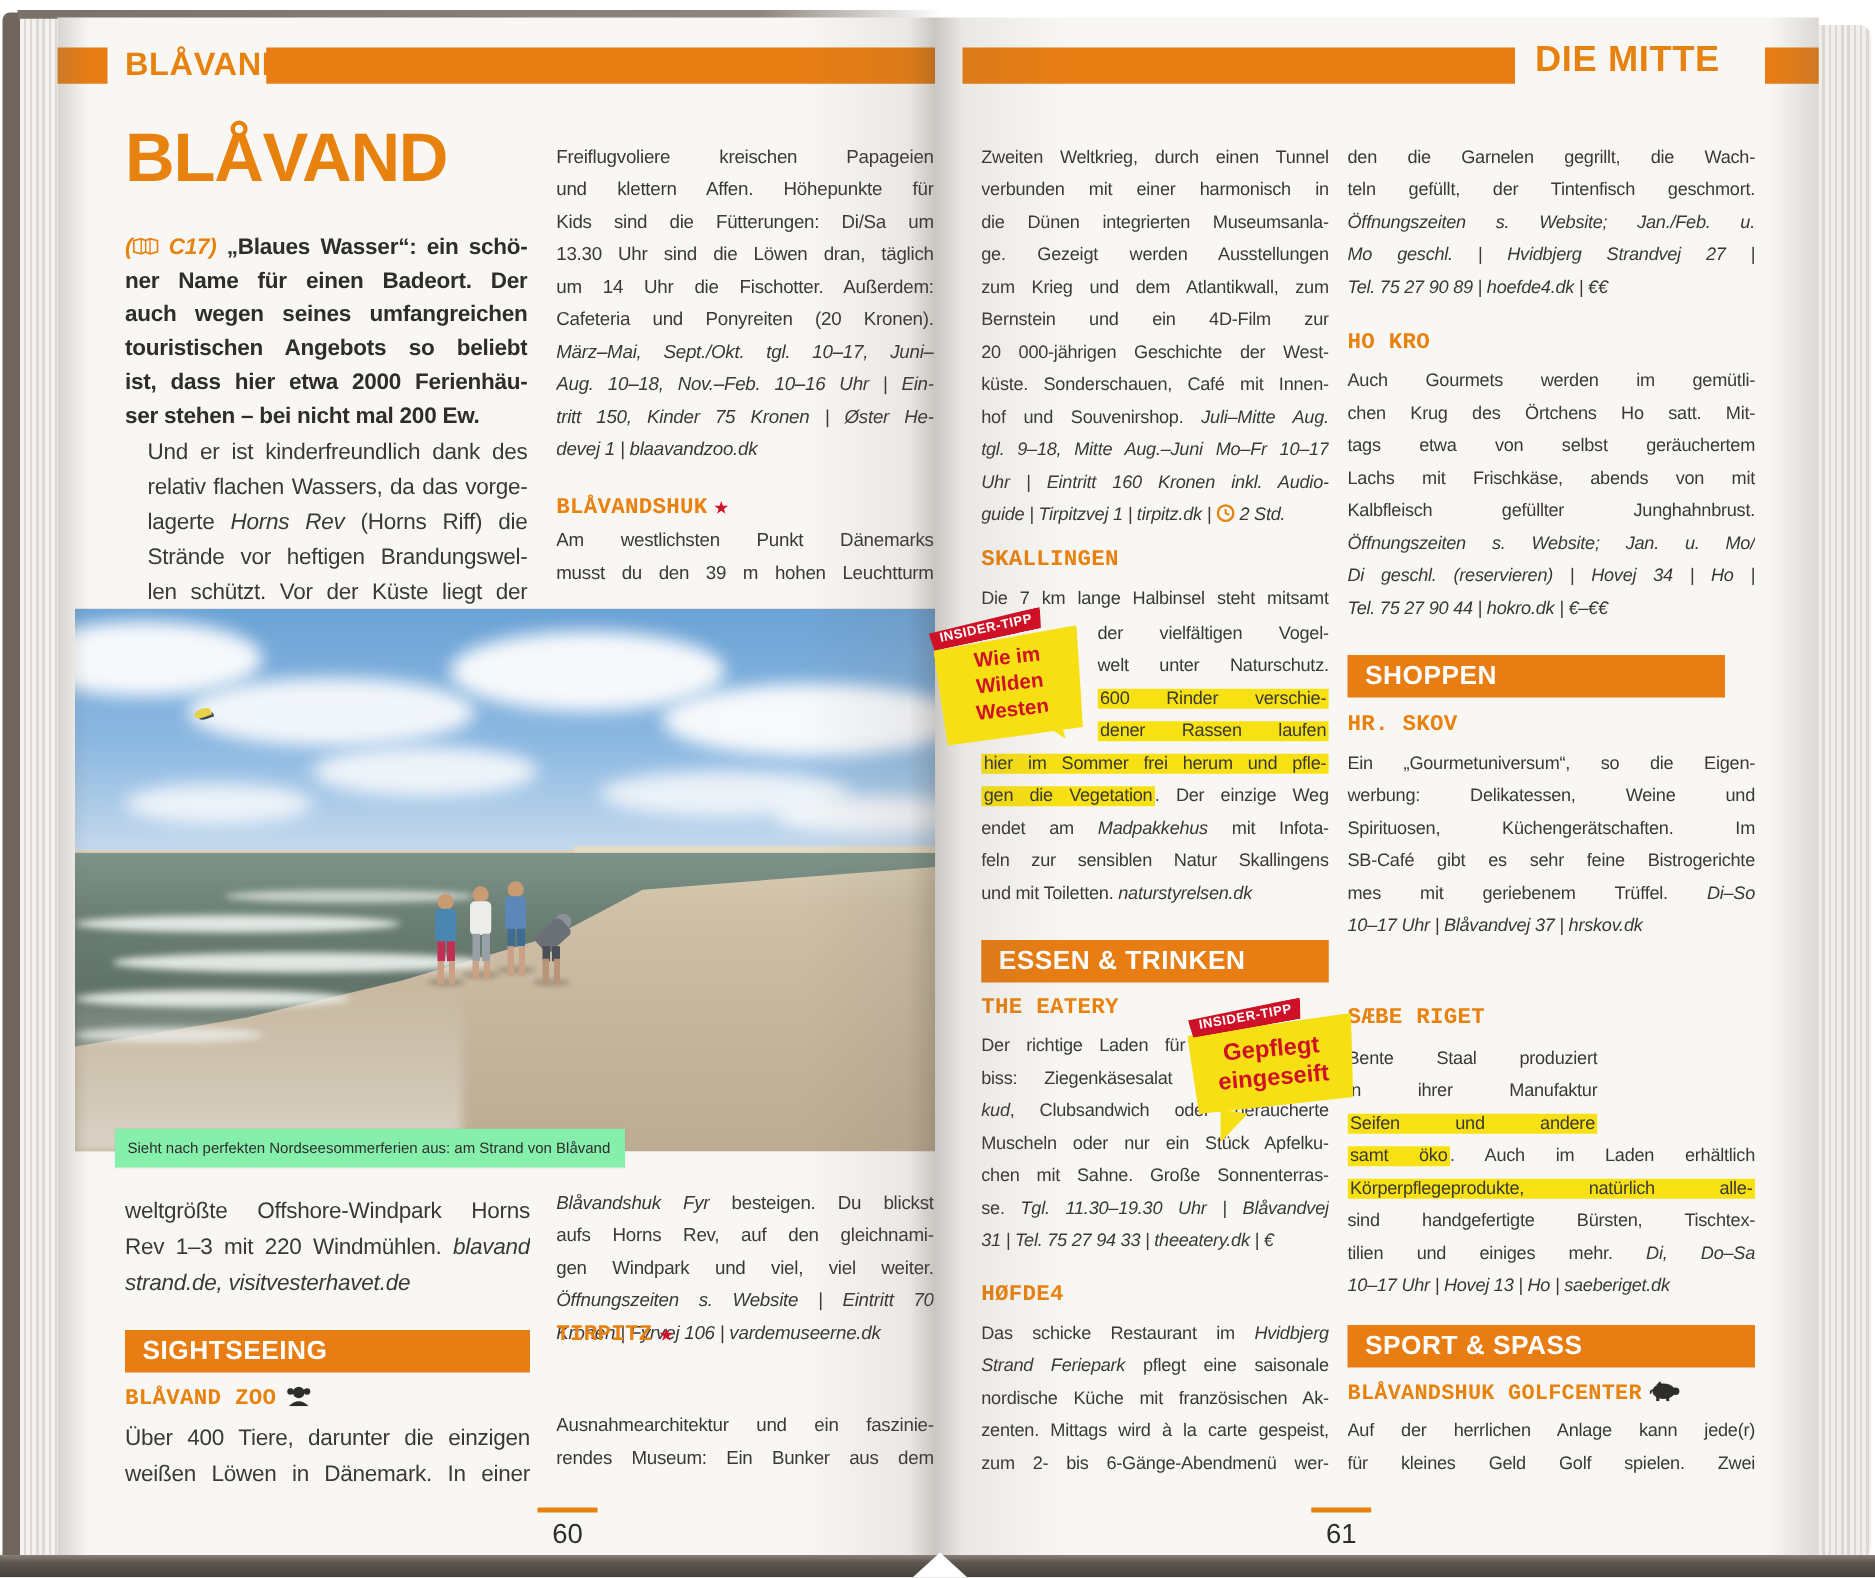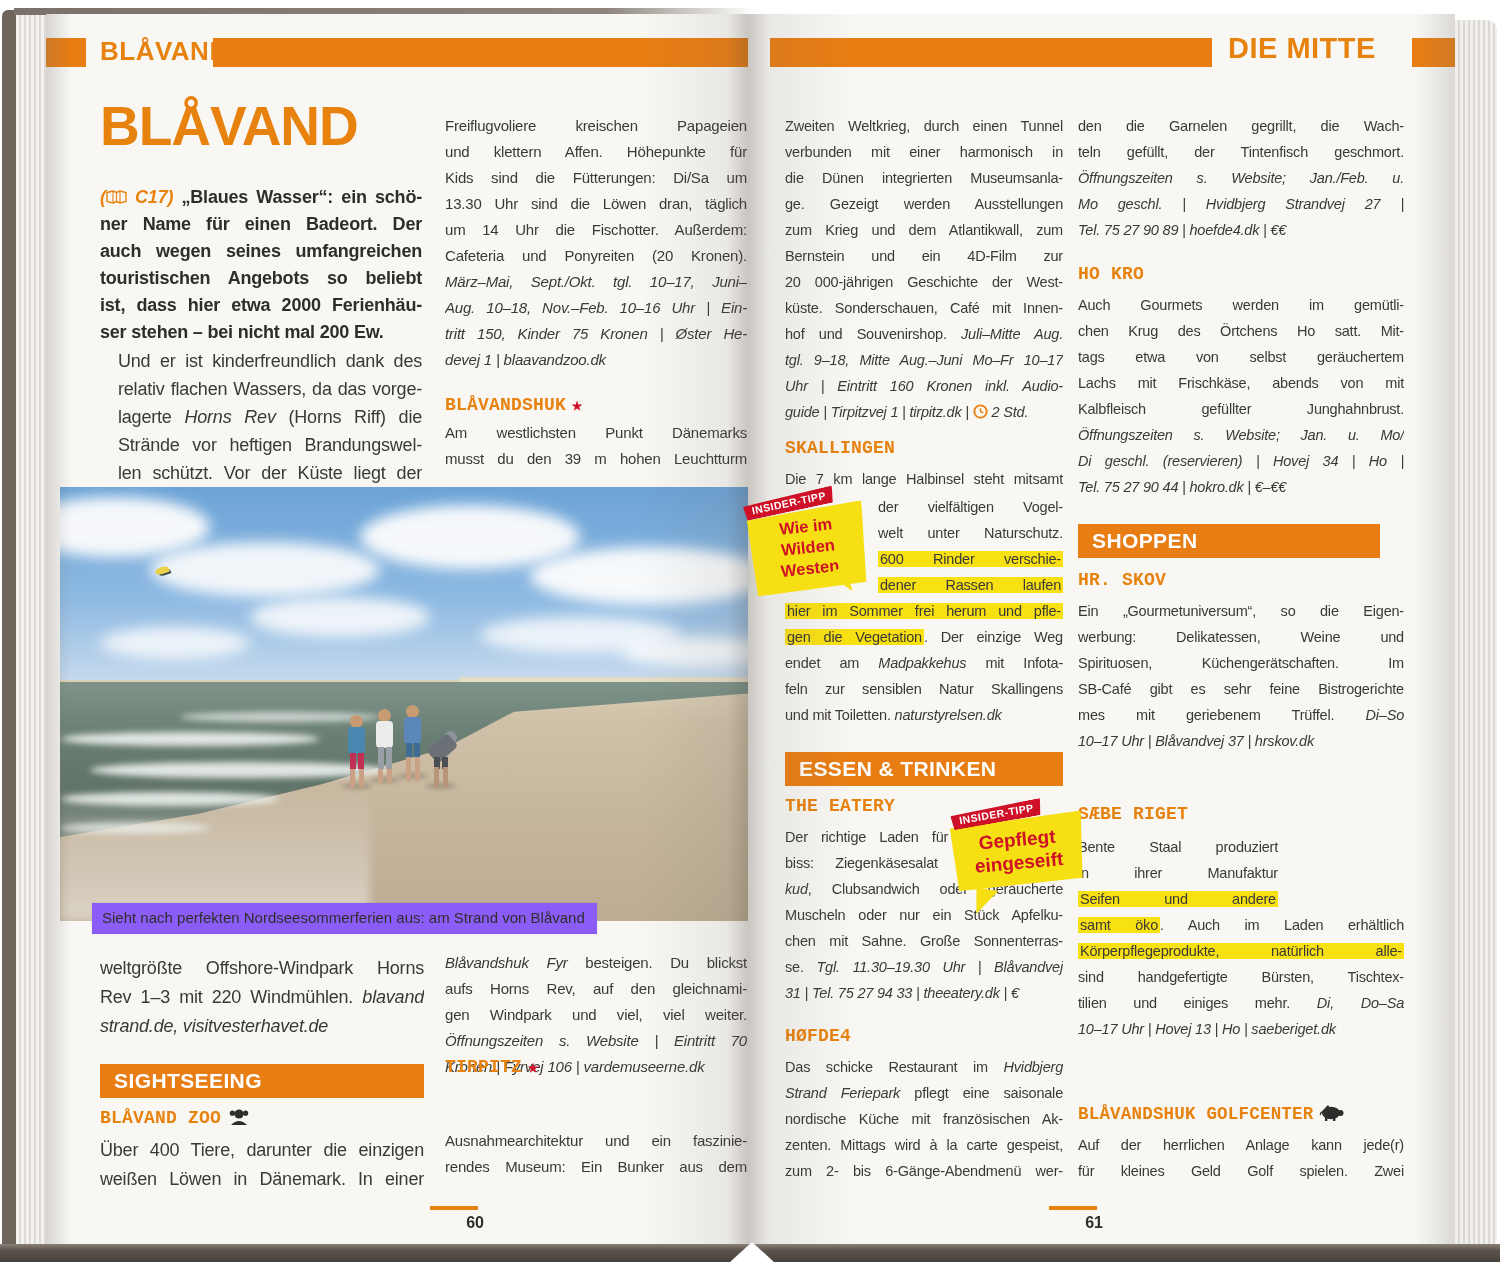--- a/index.html
+++ b/index.html
@@ -38,21 +38,21 @@
   .b2 .ln{font-size:15px;line-height:26px;height:26px;}
   .b3 .ln{font-size:14.5px;line-height:26px;height:26px;}
   .b4 .ln{font-size:18px;line-height:29px;height:29px;}
   .ln em{font-style:italic;}
   .hl{background:#f8e112;padding:0 2px;}
   .mapref{color:#e8820f;font-style:italic;font-weight:bold;white-space:nowrap;}
   .poi-h{position:absolute;color:#e8820f;font-weight:bold;font-size:18px;letter-spacing:.2px;white-space:nowrap;font-family:Liberation Mono, monospace;}
   .star{color:#ce1126;font-size:20px;vertical-align:-1px;padding-left:5px;font-weight:normal;}
   .bar{position:absolute;background:#e87d13;color:#ffffff;font-weight:bold;font-size:21px;
        line-height:34px;height:34px;padding-left:14px;letter-spacing:.4px;box-sizing:border-box;}
-  .pagenum{position:absolute;width:60px;text-align:right;font-weight:bold;font-size:16px;color:#2e2d2c;}
+  .pagenum{position:absolute;width:60px;text-align:center;font-weight:normal;font-size:22px;color:#2e2d2c;}
   .numrule{position:absolute;width:48px;height:4px;background:#e8820f;}
   
   #photo{position:absolute;left:14px;top:473px;width:688px;height:434px;overflow:hidden;background:#c6b79e;}
   .sky{position:absolute;left:0;top:0;width:100%;height:200px;
        background:linear-gradient(180deg,#6ca3d6 0%,#8db9e2 55%,#c9dcee 100%);}
   .cloud{position:absolute;background:#fdfdfd;border-radius:50%;filter:blur(7px);opacity:.95;}
   .sand2{position:absolute;left:0;top:193px;width:100%;height:241px;
        background:linear-gradient(180deg,#ddd1b8 0,#cfc0a7 18%,#c6b69d 55%,#bdac93 100%);}
   .farsand{position:absolute;left:58%;top:190px;width:42%;height:9px;background:#e6dcc4;filter:blur(1px);}
   .sea{position:absolute;left:0;top:195px;width:100%;height:165px;
@@ -60,22 +60,22 @@
        clip-path:polygon(0 0,100% 0,100% 7%,66% 18%,56% 40%,38% 62%,20% 80%,0 94%);}
   .foam{position:absolute;background:#eef2ef;filter:blur(3px);border-radius:50%;opacity:.9;}
   .wet{position:absolute;left:0;top:300px;width:45%;height:134px;
        background:linear-gradient(180deg,rgba(222,216,205,.0),rgba(226,221,212,.8));filter:blur(4px);}
   .kid{position:absolute;}
   .kid .head{position:absolute;left:2px;top:0;width:13px;height:13px;border-radius:50%;background:#d2a886;}
   .kid .torso{position:absolute;left:0;top:12px;width:17px;height:27px;border-radius:4px;}
   .kid .legs{position:absolute;left:2px;top:38px;width:14px;height:33px;}
   .kid .shadow{position:absolute;left:-6px;top:68px;width:30px;height:6px;border-radius:50%;background:rgba(90,85,75,.35);filter:blur(2px);}
   .kite{position:absolute;left:95px;top:80px;width:14px;height:7px;background:#e8d24a;border-radius:50% 50% 0 50%;transform:rotate(-20deg);box-shadow:2px 3px 0 -1px #3d4a55;}
-  #caption{position:absolute;left:46px;top:889px;background:#8b5cf6;color:#2f2e2c;
-       font-size:15px;line-height:20px;padding:5px 12px 6px 10px;white-space:nowrap;box-shadow:0 0 0 1px rgba(0,0,0,.03);}
+  #caption{position:absolute;left:46px;top:889px;background:#86efac;color:#2f2e2c;
+       font-size:12px;line-height:20px;padding:5px 12px 6px 10px;white-space:nowrap;box-shadow:0 0 0 1px rgba(0,0,0,.03);}
   
   .tip{position:absolute;z-index:5;}
   .tip .bub{position:relative;background:#f6df12;color:#ce1126;font-weight:bold;text-align:center;
        clip-path:polygon(0 10%,100% 0,97% 96%,3% 100%);}
   .tip .ribbon{position:absolute;background:#ce1126;color:#ffffff;font-weight:bold;font-size:10.5px;
        letter-spacing:.5px;padding:2px 8px 3px;white-space:nowrap;z-index:6;clip-path:polygon(0 15%,100% 0,97% 100%,2% 100%);}
   .tip .tail{position:absolute;width:0;height:0;}
   #tip1{left:2px;top:492px;width:116px;transform:rotate(-6deg);}
   #tip1 .ribbon{left:-2px;top:-13px;transform:rotate(-6deg);}
   #tip1 .bub{font-size:16.5px;line-height:21px;padding:10px 4px 12px;}
@@ -360,20 +360,21 @@
 
     <div class="tip" id="tip2">
       <div class="ribbon">INSIDER-TIPP</div>
       <div class="bub">
         <div>Gepflegt</div>
         <div>eingeseift</div>
       </div>
       <div class="tail"></div>
     </div>
 
+    <div class="bar" style="left:330px;top:1046px;width:326px;">SPORT &amp; SPASS</div>
     <div class="poi-h" style="left:330px;top:1090px;font-size:17.5px;">
       <span>BLÅVANDSHUK GOLFCENTER</span><span class="icon-inline"><svg width="26" height="17" viewBox="0 0 26 17">
             <ellipse cx="12" cy="9" rx="9" ry="6.2" fill="#2e2d2c"></ellipse>
             <circle cx="21.5" cy="9" r="3" fill="#2e2d2c"></circle>
             <path d="M6 4 L9 1 L11 4 Z" fill="#2e2d2c"></path>
             <rect x="6" y="13.5" width="2.4" height="3.5" fill="#2e2d2c"></rect>
             <rect x="14" y="13.5" width="2.4" height="3.5" fill="#2e2d2c"></rect>
             <path d="M3.5 8 Q1 8.5 1.6 11" stroke="#2e2d2c" stroke-width="1.4" fill="none"></path>
           </svg></span>
     </div>

